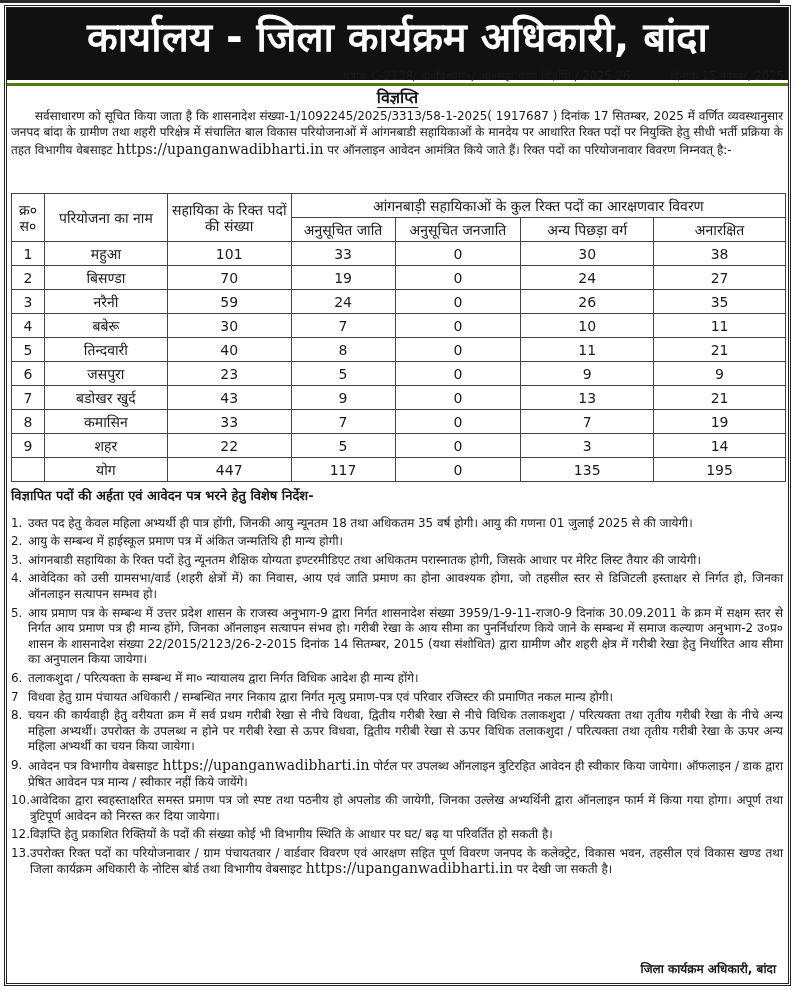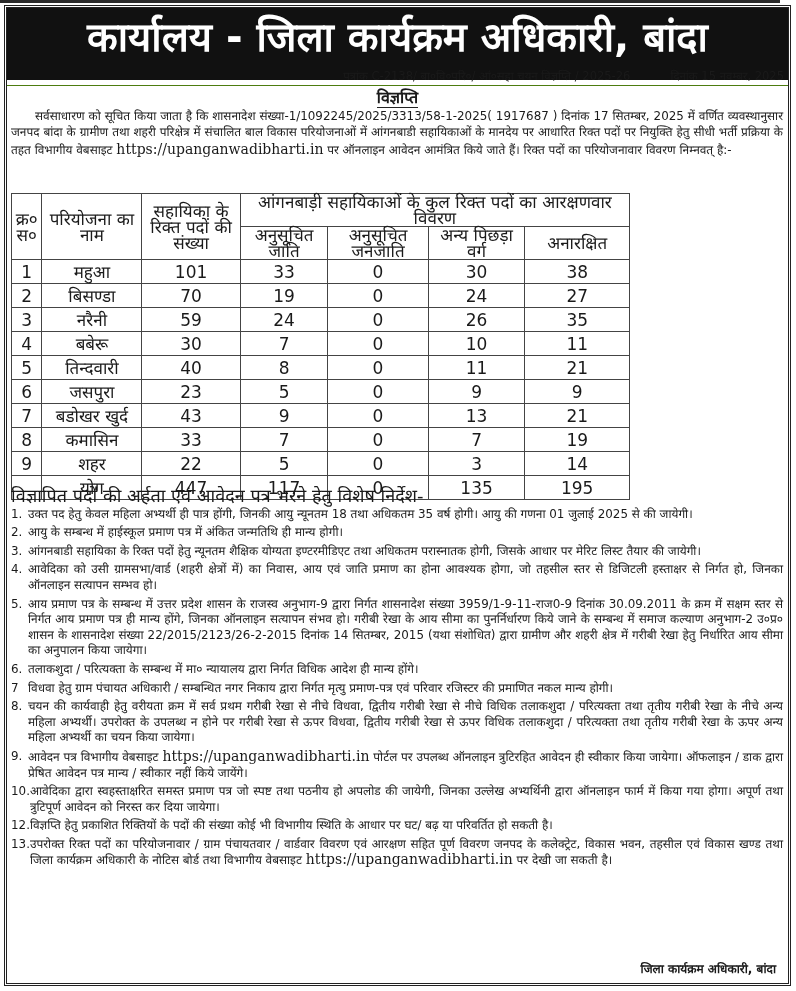--- a/index.html
+++ b/index.html
@@ -4,35 +4,35 @@
 <style>
   * { box-sizing: border-box; margin: 0; padding: 0; }
   html, body { width: 796px; height: 991px; background: #ffffff; overflow: hidden; }
   body { font-family: "DejaVu Sans", "Liberation Sans", sans-serif; color: #1a1a1a; position: relative; }
   .top-strip { position: absolute; left: 0; top: 0; width: 780px; height: 3px; background: #2a2a2a; }
   .frame { position: absolute; left: 4px; top: 5px; width: 787px; height: 981px;
            border: 3px double #222; }
   .title-bar { position: absolute; left: 0; top: 0; right: 0; height: 72px; background: #111;
                color: #fff; font-weight: bold; font-size: 40px; text-align: center; line-height: 58px;
                letter-spacing: 0px; white-space: nowrap; overflow: hidden; }
-  .sub-row { position: absolute; left: 0; right: 0; top: 58px; height: 20px; border-bottom: 1px solid #4d7c0f;
+  .sub-row { position: absolute; left: 0; right: 0; top: 58px; height: 20px; border-bottom: 3px solid #4d7c0f;
              font-size: 11.5px; line-height: 20px; padding: 0 4px; display: flex; justify-content: flex-end; gap: 40px; }
   .notice-title { position: absolute; left: 0; right: 0; top: 78px; text-align: center; font-size: 16px;
                   font-weight: bold; }
   .notice-title span { border-bottom: 1.5px solid #222; padding-bottom: 0px; }
   .intro { position: absolute; left: 4px; right: 5px; top: 100px; font-size: 11.9px; line-height: 16.3px;
            text-align: justify; text-indent: 24px; }
   .intro .url { font-family: "DejaVu Serif", "Liberation Serif", serif; font-size: 14px; }
-  table.vac { position: absolute; left: 4px; top: 185px; width: 619px; border-collapse: collapse;
-              font-size: 17px; }
+  table.vac { position: absolute; left: 4px; top: 185px; width: 775px; border-collapse: collapse;
+              font-size: 14px; }
   table.vac td, table.vac th { border: 1px solid #444; text-align: center; font-weight: normal;
                                height: 24px; padding: 0 2px; }
   table.vac th { line-height: 16px; }
   .instructions { position: absolute; left: 4px; right: 5px; top: 480px; font-size: 11.9px; line-height: 15.6px; }
-  .instr-head { font-weight: normal; font-size: 18px; margin-bottom: 3px; }
+  .instr-head { font-weight: bold; font-size: 13px; margin-bottom: 12px; }
   .instr-list { list-style: none; }
   .instr-item { display: flex; text-align: justify; margin-bottom: 3px; }
   .instr-num { flex: 0 0 auto; min-width: 17px; padding-right: 3px; white-space: nowrap; }
   .instr-text { flex: 1 1 auto; }
   .instr-item.wide .instr-num { min-width: 0; padding-right: 0; }
   .url-serif { font-family: "DejaVu Serif", "Liberation Serif", serif; font-size: 14px; }
   .signature { position: absolute; right: 12px; bottom: 6px; font-weight: bold; font-size: 12px; }
 </style>
 </head>
 <body>

